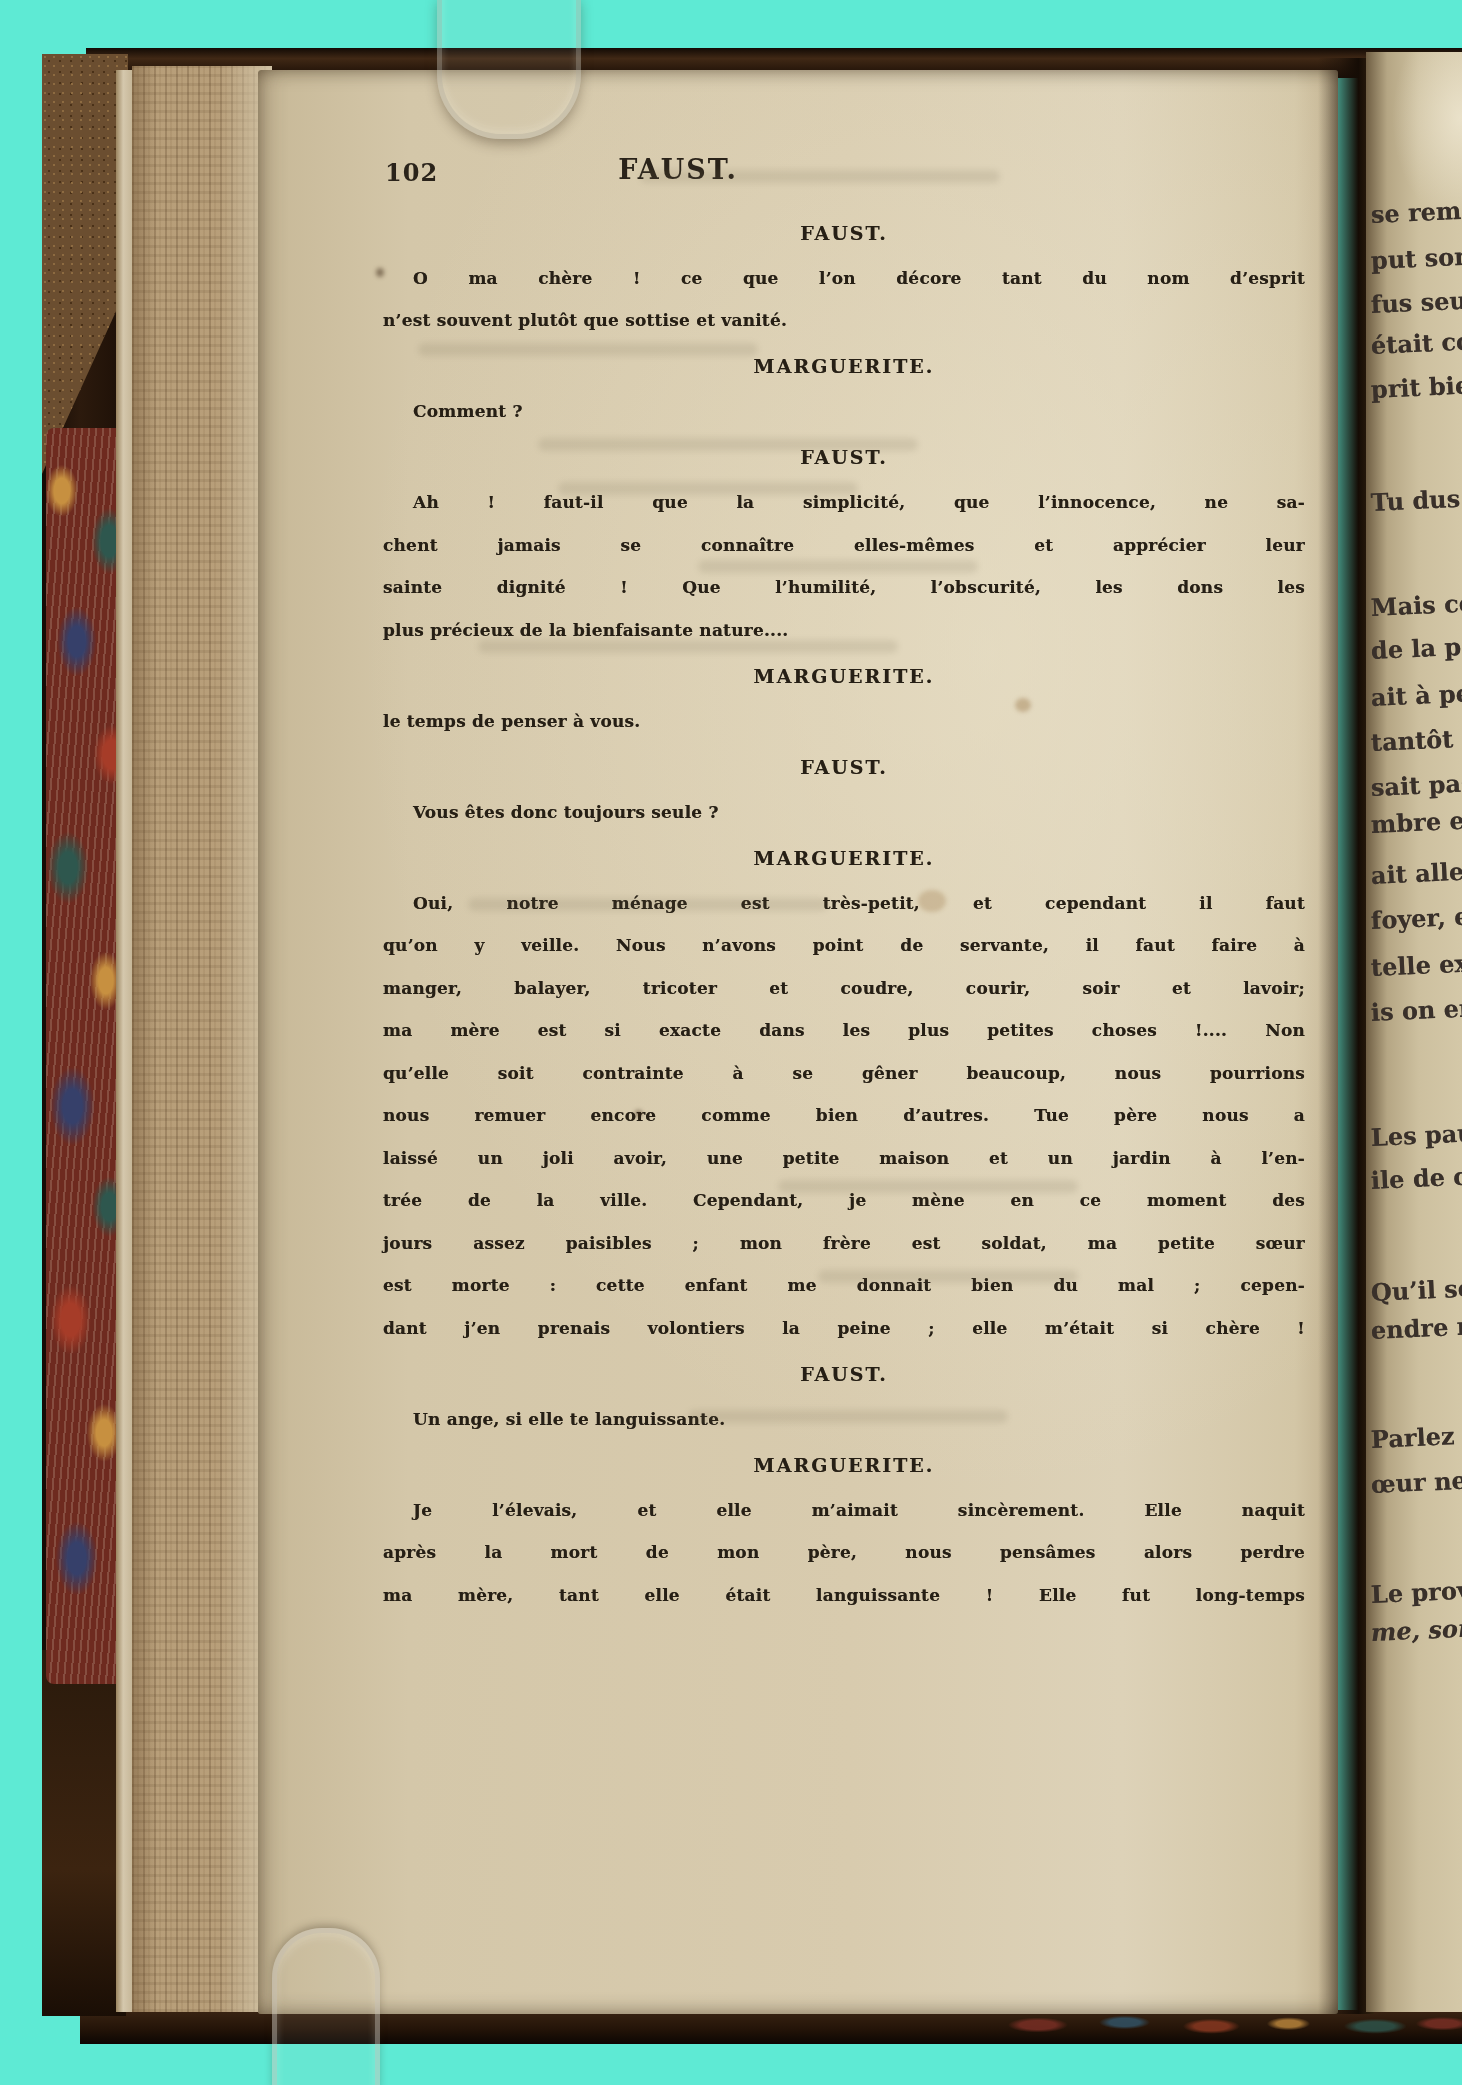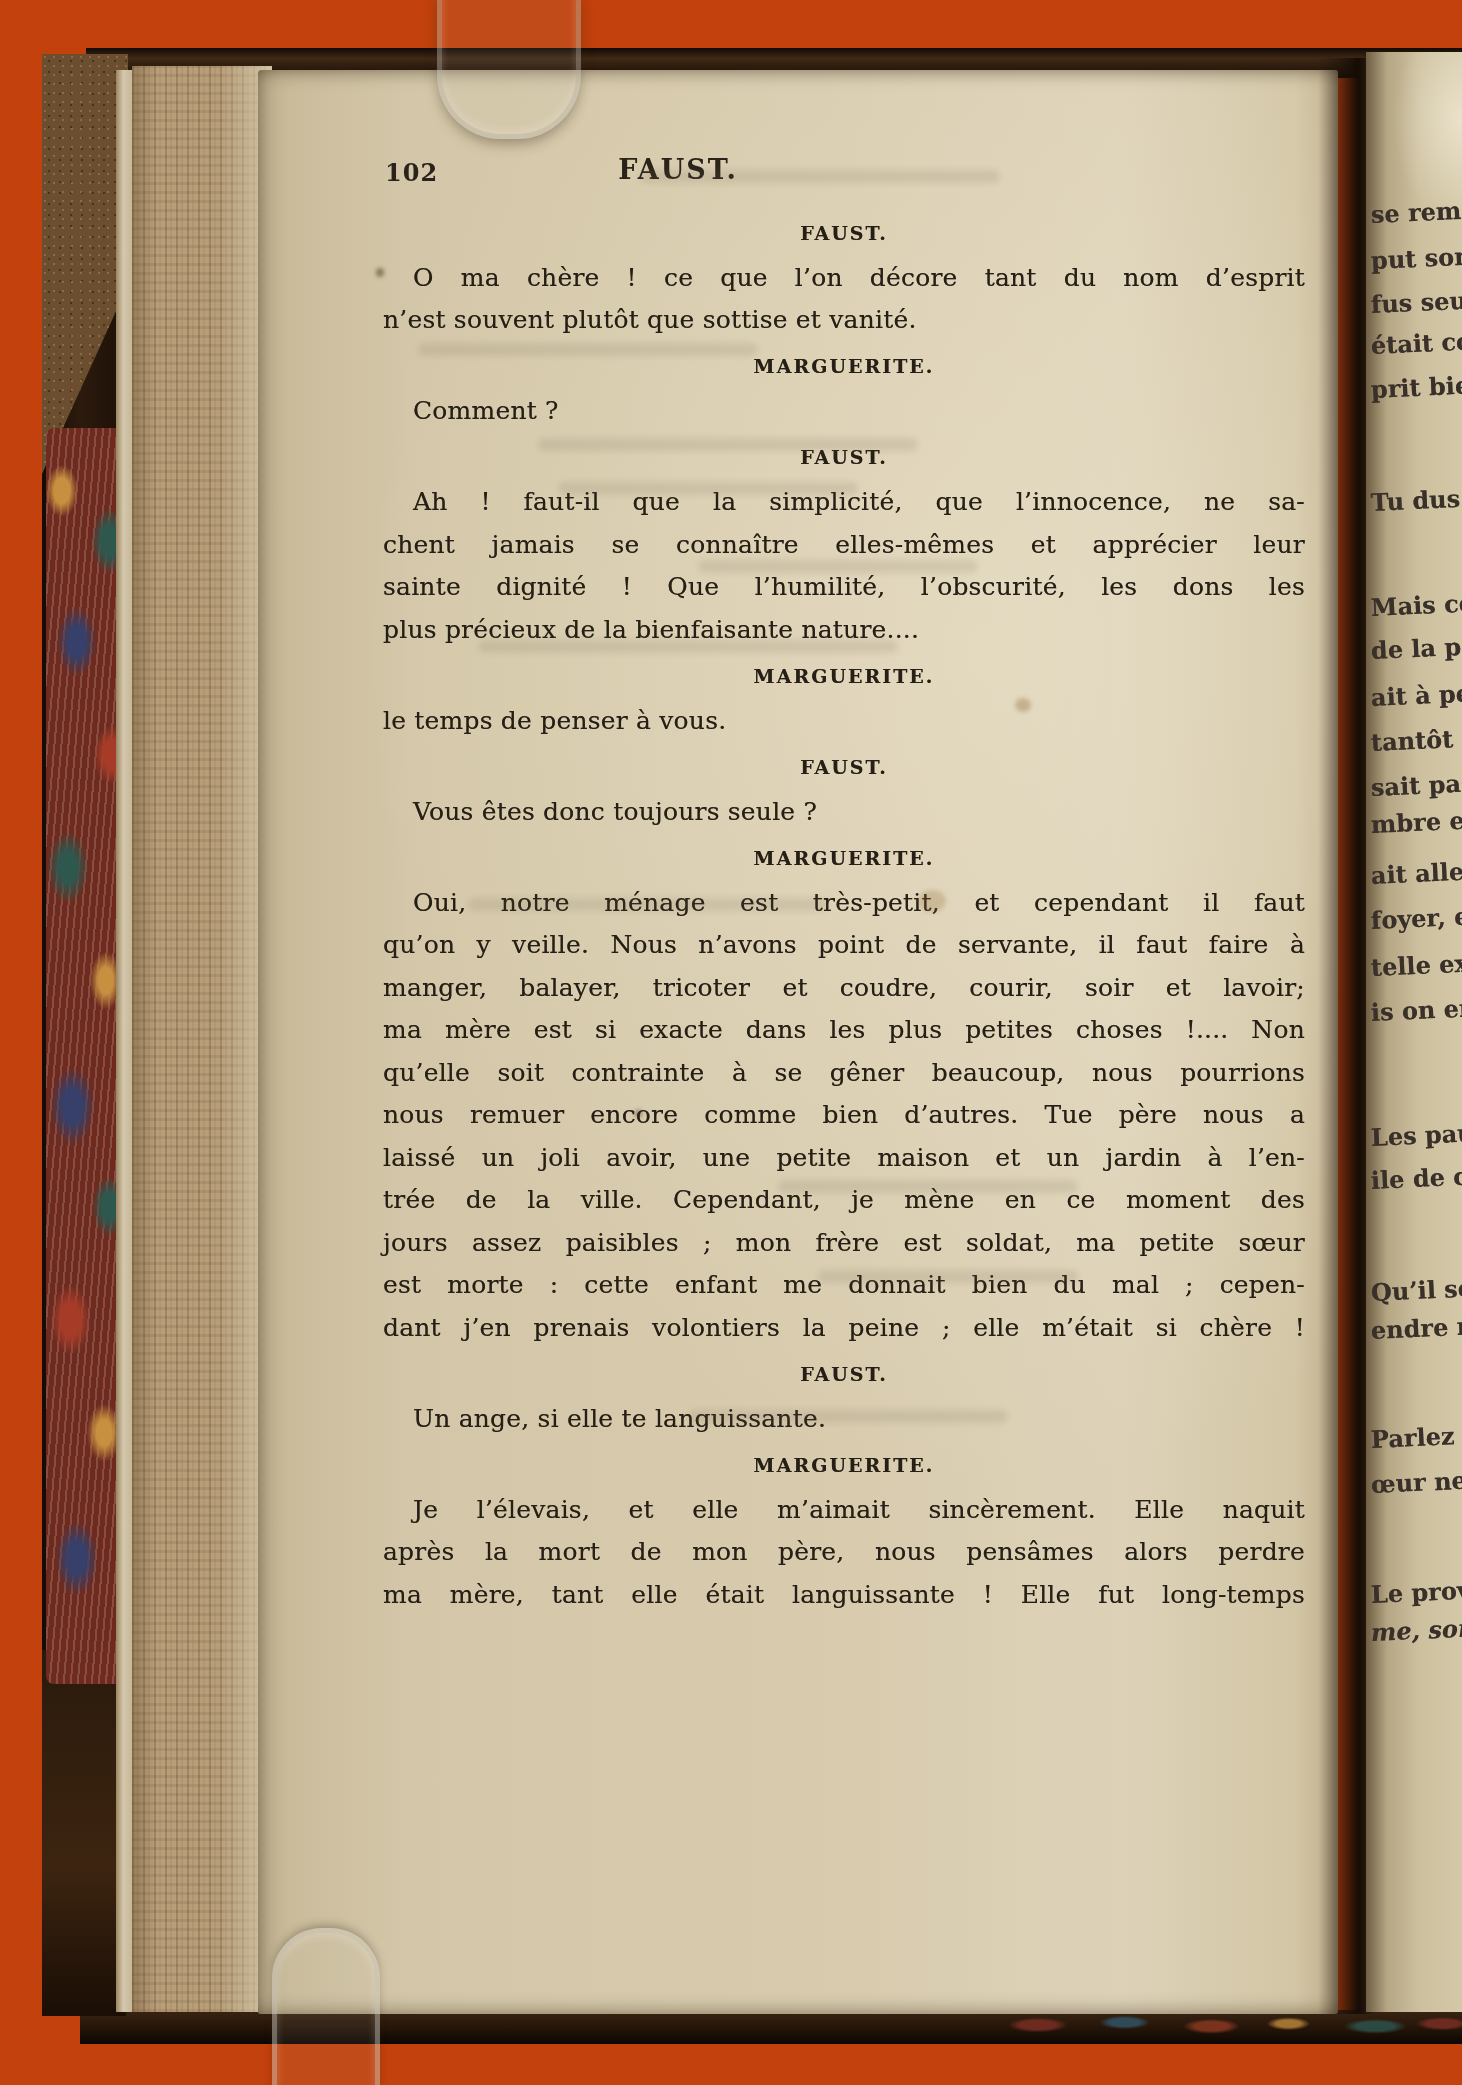--- a/index.html
+++ b/index.html
@@ -1,16 +1,16 @@
 <!DOCTYPE html>
 <html><head>
 <meta charset="utf-8">
 <style>
   html,body{margin:0;padding:0;background:#060504;}
-  .stage{position:relative;width:1462px;height:2085px;overflow:hidden;background:#c2410c;
+  .stage{position:relative;width:1462px;height:2085px;overflow:hidden;background:#5eead4;
          font-family:"DejaVu Serif","Liberation Serif",serif;}
 
   
   .top-edge-band{position:absolute;left:86px;top:48px;width:1376px;height:30px;
     background:linear-gradient(180deg,#120a05 0%,#402815 35%,#2a190c 70%,#170d06 100%);}
   .bottom-edge-band{position:absolute;left:80px;top:2010px;width:1382px;height:34px;
     background:linear-gradient(180deg,#3a2413 0%,#241408 55%,#0c0603 100%);}
   .bottom-edge-marble{position:absolute;left:980px;top:2012px;width:482px;height:26px;opacity:.8;
     background:
       radial-gradient(ellipse 40px 10px at 12% 50%, #7e3026 0 45%, transparent 75%),
@@ -57,21 +57,21 @@
   .main-page{position:absolute;left:258px;top:70px;width:1080px;height:1944px;border-radius:3px;
     background:
       radial-gradient(ellipse 900px 1200px at 68% 30%, rgba(236,228,204,.55) 0%, rgba(0,0,0,0) 70%),
       linear-gradient(90deg,#c7b897 0%,#d4c7a9 14%,#d8cbae 55%,#ddd2b8 80%,#d3c6a6 96%,#bfae8c 100%),
       linear-gradient(180deg,#cabb9b 0%,#d8cbae 6%,#d8cbae 94%,#c9ba99 100%);
     box-shadow:inset 16px 0 26px -14px rgba(60,40,20,.45), inset 0 10px 18px -10px rgba(50,35,18,.5), inset 0 -12px 20px -12px rgba(50,35,18,.45);}
   .page-number{position:absolute;left:127px;top:88px;font-size:24px;font-weight:bold;color:#2a231a;letter-spacing:1px;}
   .running-title{position:absolute;left:330px;top:84px;width:180px;text-align:center;
     font-size:27px;font-weight:bold;color:#2a231a;letter-spacing:2px;}
   .text-column{position:absolute;left:125px;top:138px;width:922px;color:#261f15;}
-  .text-column .line{font-size:25px;font-weight:normal;height:42.5px;line-height:42.5px;
+  .text-column .line{font-size:17px;font-weight:bold;height:42.5px;line-height:42.5px;
     text-align:justify;text-align-last:justify;white-space:normal;letter-spacing:.2px;
     text-shadow:0 0 .5px rgba(38,31,21,.6);}
   .text-column .line.indent{text-indent:30px;}
   .text-column .line.ragged{text-align-last:left;}
   .text-column .speaker{font-size:19px;font-weight:bold;height:42.5px;line-height:42.5px;
     margin-top:3.5px;margin-bottom:2.5px;text-align:center;letter-spacing:2px;
     text-shadow:0 0 .5px rgba(38,31,21,.6);}
 
   
   .smudge{position:absolute;height:13px;border-radius:7px;background:#6b6148;opacity:.14;filter:blur(3px);}

